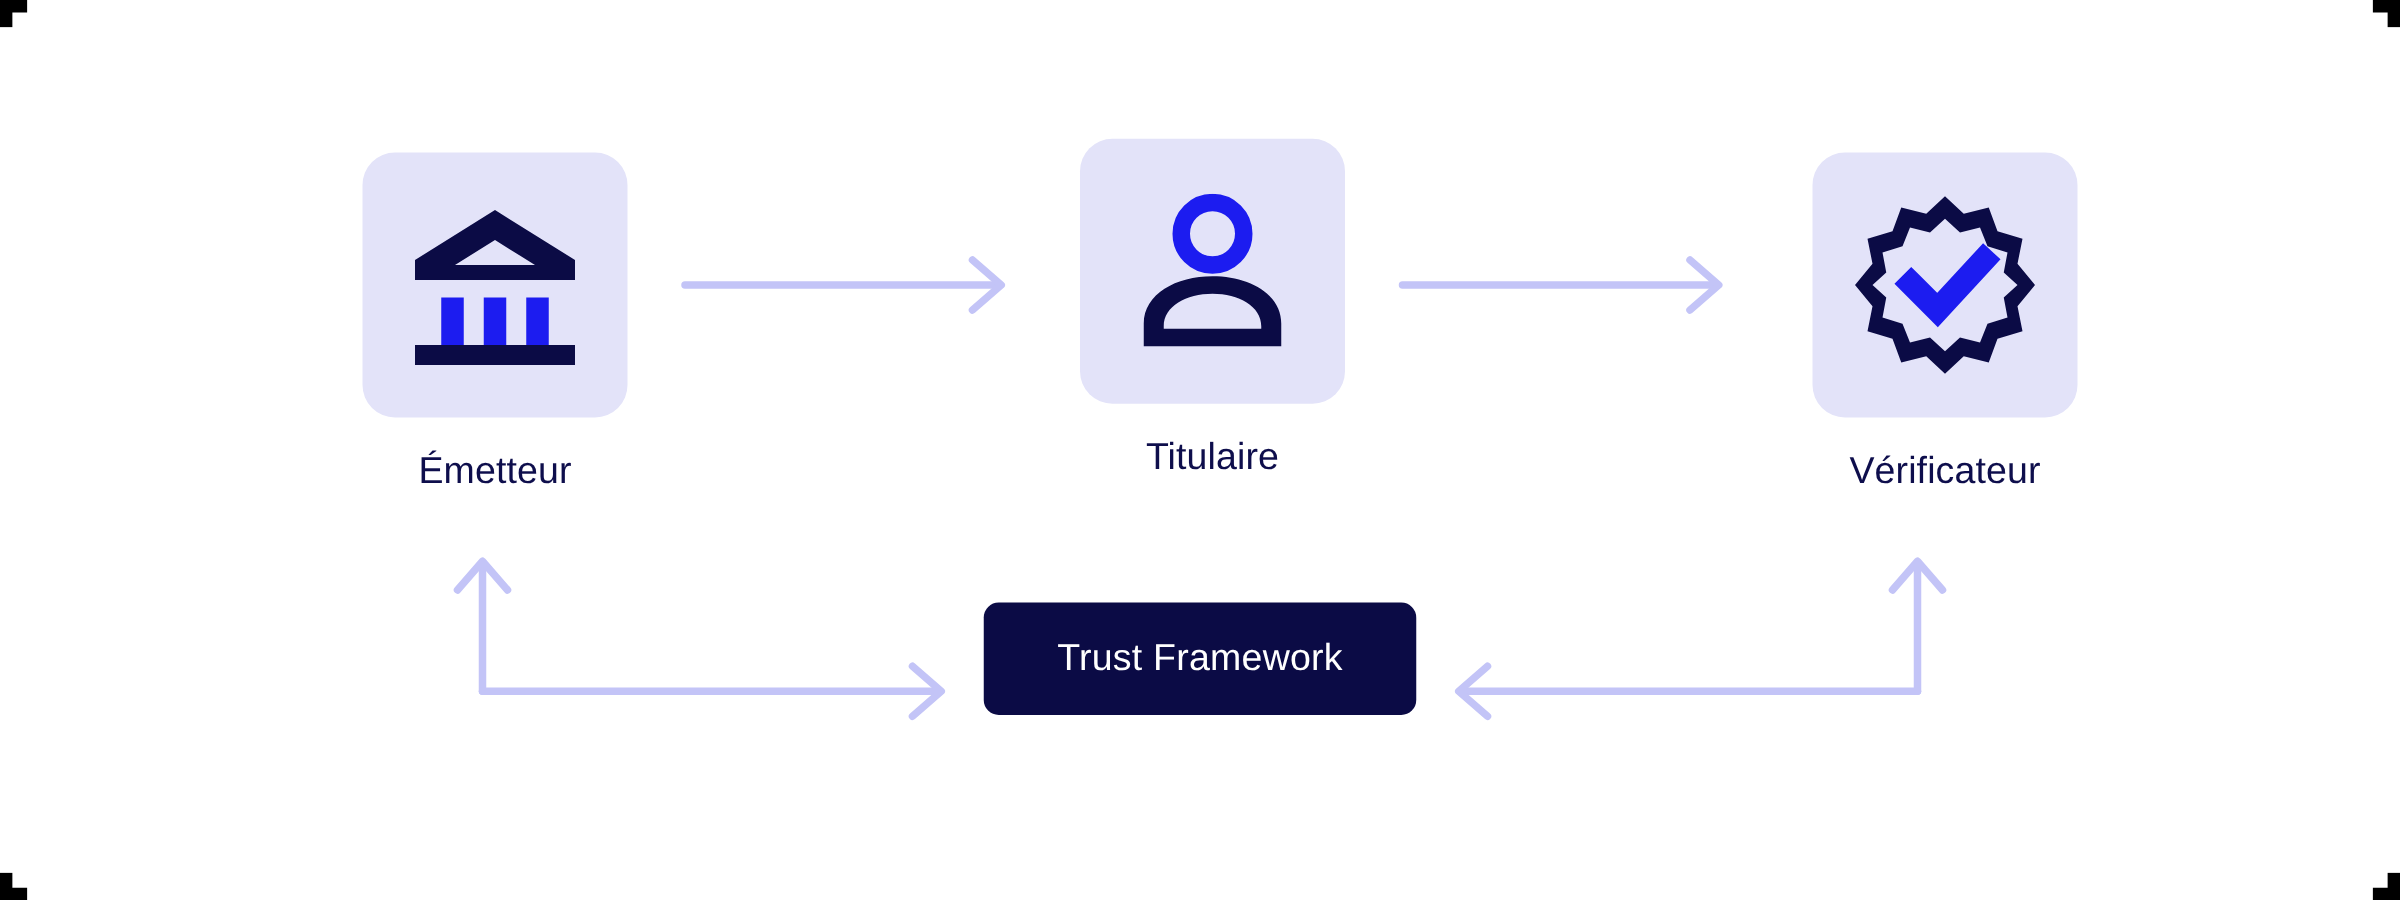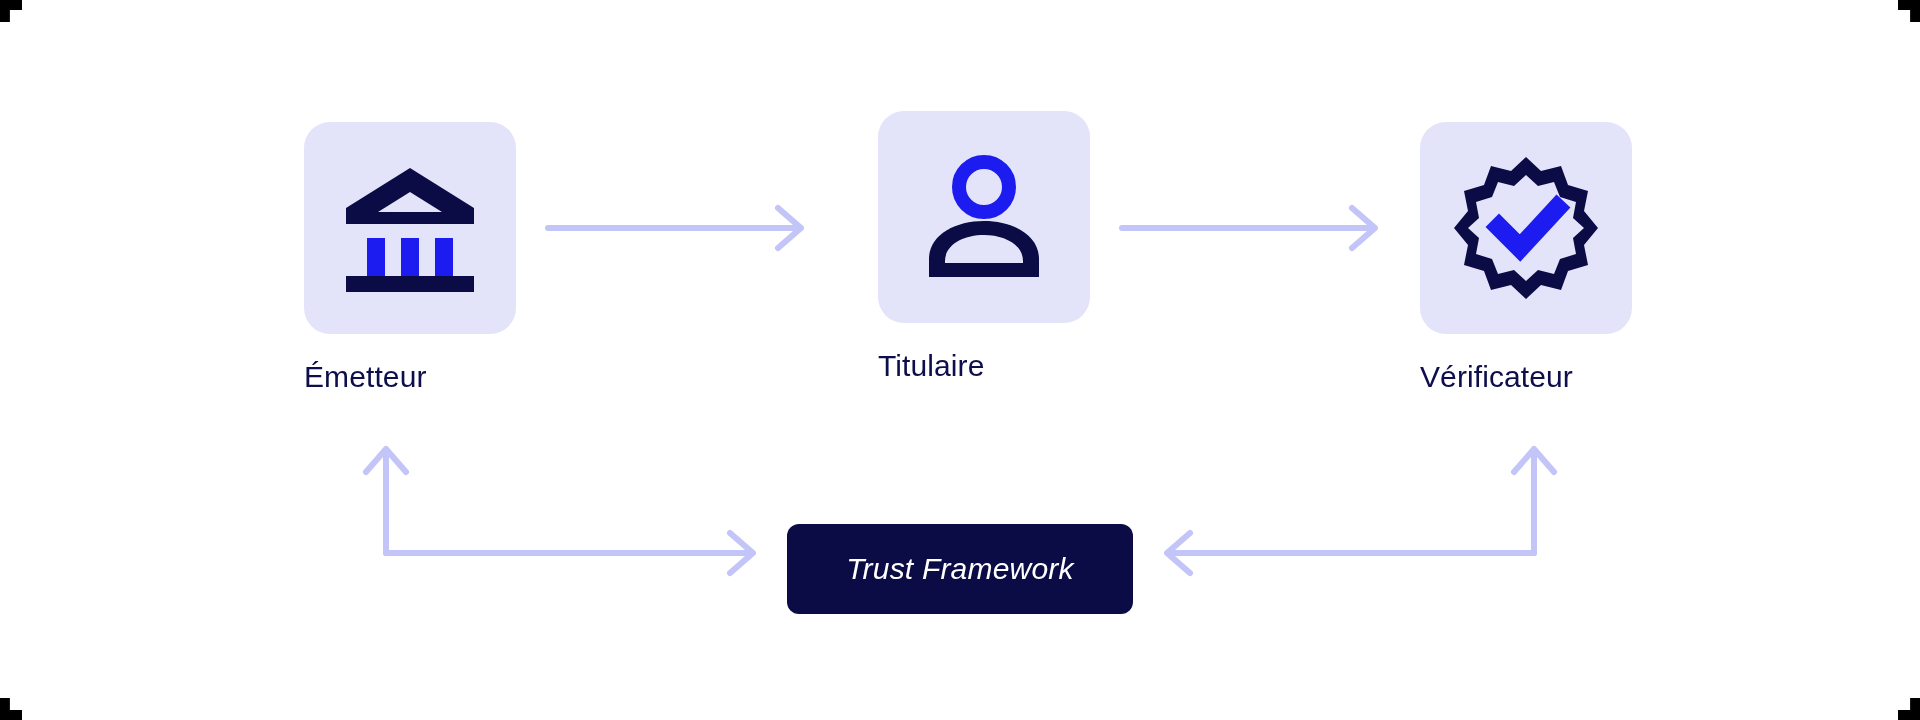--- a/index.html
+++ b/index.html
@@ -44,21 +44,21 @@
     height: 720px;
     pointer-events: none;
   }
 
   
   .actor {
     position: absolute;
     width: 232px;
     display: flex;
     flex-direction: column;
-    margin-left: 24px;
+    align-items: center;
   }
   .actor-card {
     width: 212px;
     height: 212px;
     border-radius: 26px;
     background: #E3E3F9;
     display: flex;
     align-items: center;
     justify-content: center;
     box-sizing: border-box;
@@ -68,36 +68,35 @@
     font-size: 30px;
     line-height: 1.1;
     font-weight: 400;
     color: #0E0E4C;
     letter-spacing: 0.1px;
     white-space: nowrap;
   }
 
   #actor-issuer   { left: 280px;  top: 122px; }
   #actor-holder   { left: 854px;  top: 111px; }
-  #actor-verifier { left: 1396px; top: 122px; }
+  #actor-verifier { left: 1440px; top: 122px; }
 
   
   #trust-framework {
     position: absolute;
     left: 787px;
-    top: 524px;
+    top: 482px;
     width: 346px;
     height: 90px;
     border-radius: 12px;
     background: #0B0B45;
     display: flex;
     align-items: center;
     justify-content: center;
     box-sizing: border-box;
-    font-style: italic;
   }
   #trust-framework .tf-label {
     color: #FFFFFF;
     font-size: 30px;
     font-weight: 400;
     letter-spacing: 0.2px;
     white-space: nowrap;
   }
 </style>
 </head>

